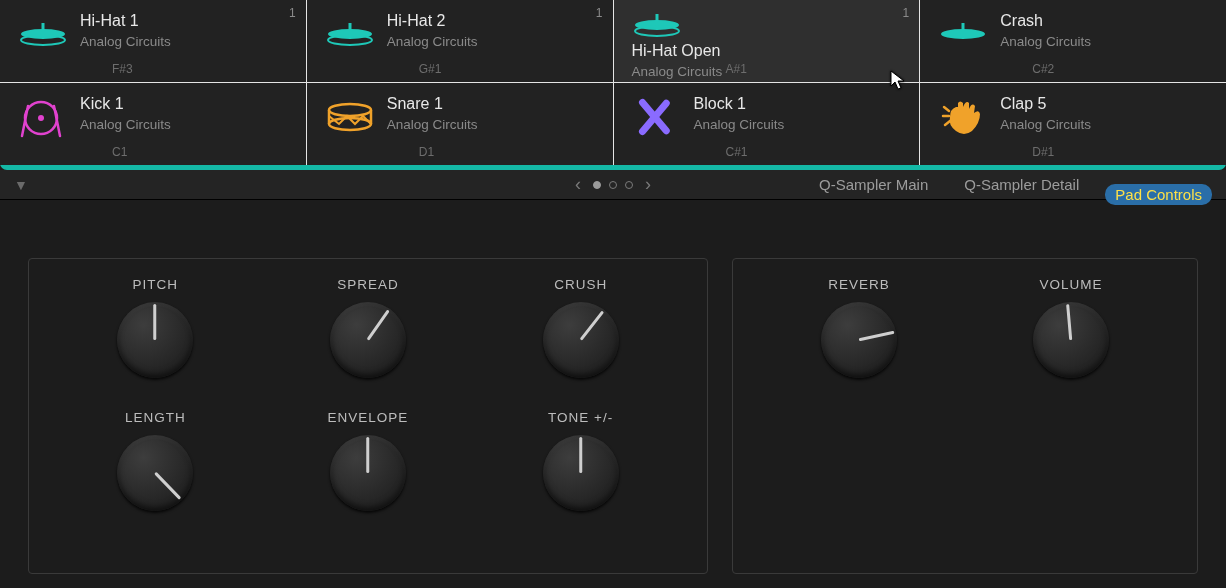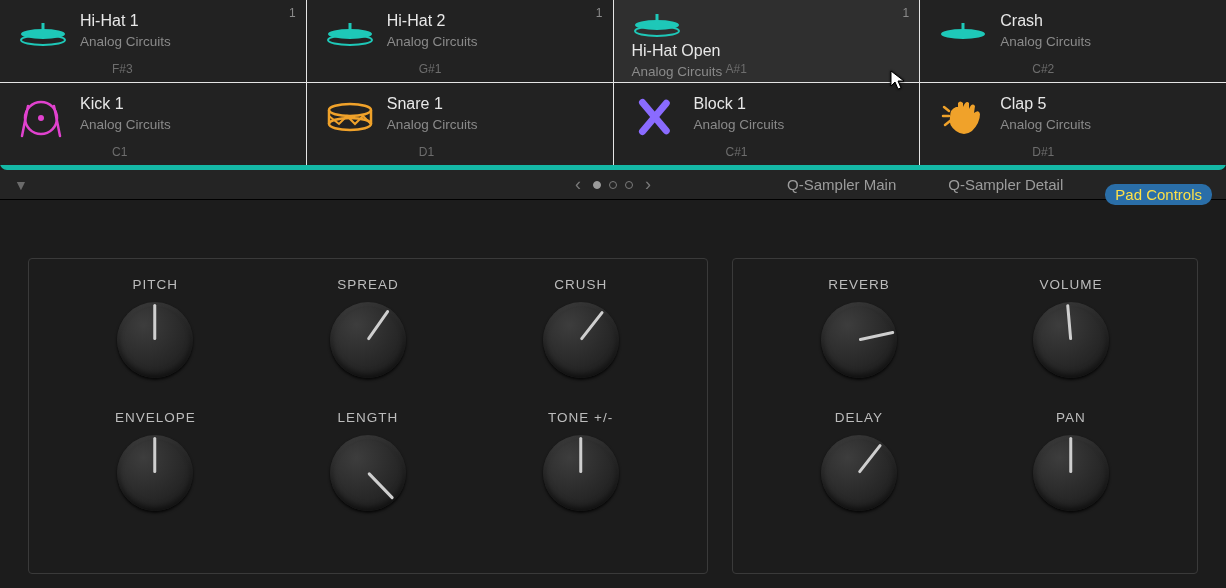--- a/index.html
+++ b/index.html
@@ -15,21 +15,21 @@
   .pad .note  { font-size: 12px; color: #6d6d6d; position:absolute; left:112px; bottom:6px; }
   .pad .sub-idx { position: absolute; top: 6px; right: 10px; font-size: 12px; color: #8a8a8a; }
 
   .nav-bar { height: 30px; background: #242424; display: flex; align-items: center; padding: 0 14px; position: relative; border-bottom: 1px solid #000;}
   .disclosure { color:#6a6a6a; font-size: 14px; cursor:pointer; }
   .pager { position:absolute; left:50%; transform:translateX(-50%); display:flex; align-items:center; gap:12px; color:#7a7a7a; }
   .pager .chev { font-size:18px; cursor:pointer; }
   .pager .dots { display:flex; gap:8px; align-items:center;}
   .pager .dot { width:8px; height:8px; border:1px solid #7a7a7a; border-radius:50%; cursor:pointer;}
   .pager .dot.active { background:#9a9a9a; border-color:#9a9a9a;}
-  .tabs { margin-left:auto; display:flex; gap:32px; align-items:center; font-size:15px; color:#9c9c9c;}
+  .tabs { margin-left:auto; display:flex; gap:16px; align-items:center; font-size:15px; color:#9c9c9c;}
   .tabs .tab { cursor:pointer; padding: 2px 10px; border-radius: 10px;}
   .tabs .tab.active { background:#2a6ea8; color:#fde047;margin-top:20px; }
   
   .panels { display:flex; gap: 24px; padding: 58px 28px 20px 28px; height: calc(588px - 164px - 30px);}
   .panel { border: 1px solid #3a3a3a; border-radius: 4px; flex: 1; display:grid; grid-template-rows: 1fr 1fr; padding: 18px 20px 30px 20px; }
   .panel-left { flex: 0 0 680px; }
   .panel-left .row { display:grid; grid-template-columns: repeat(3, 1fr);}
   .panel-right .row { display:grid; grid-template-columns: repeat(2, 1fr);}
   .knob-cell { display:flex; flex-direction:column; align-items:center; gap:10px;}
   .knob-label { font-size: 13.5px; letter-spacing: 1px; color:#bcbcbc; }
@@ -203,31 +203,31 @@
         <div class="knob-cell">
     <div class="knob-label">CRUSH</div>
     <div class="knob">
       <div class="ring"></div>
       <div class="ind" style="transform: translate(-50%,0) rotate(218deg);"></div>
     </div>
   </div>
       </div>
       <div class="row">
         <div class="knob-cell">
+    <div class="knob-label">LENGTH</div>
+    <div class="knob">
+      <div class="ring"></div>
+      <div class="ind" style="transform: translate(-50%,0) rotate(316deg);"></div>
+    </div>
+  </div>
+        <div class="knob-cell">
     <div class="knob-label">ENVELOPE</div>
     <div class="knob">
       <div class="ring"></div>
       <div class="ind" style="transform: translate(-50%,0) rotate(180deg);"></div>
-    </div>
-  </div>
-        <div class="knob-cell">
-    <div class="knob-label">LENGTH</div>
-    <div class="knob">
-      <div class="ring"></div>
-      <div class="ind" style="transform: translate(-50%,0) rotate(316deg);"></div>
     </div>
   </div>
         <div class="knob-cell">
     <div class="knob-label">TONE +/-</div>
     <div class="knob">
       <div class="ring"></div>
       <div class="ind" style="transform: translate(-50%,0) rotate(180deg);"></div>
     </div>
   </div>
       </div>
@@ -239,36 +239,20 @@
     <div class="knob">
       <div class="ring"></div>
       <div class="ind" style="transform: translate(-50%,0) rotate(258deg);"></div>
     </div>
   </div>
         <div class="knob-cell">
     <div class="knob-label">VOLUME</div>
     <div class="knob">
       <div class="ring"></div>
       <div class="ind" style="transform: translate(-50%,0) rotate(175deg);"></div>
-    </div>
-  </div>
-      </div>
-      <div class="row">
-        <div class="knob-cell">
-    <div class="knob-label">DELAY</div>
-    <div class="knob">
-      <div class="ring"></div>
-      <div class="ind" style="transform: translate(-50%,0) rotate(218deg);"></div>
-    </div>
-  </div>
-        <div class="knob-cell">
-    <div class="knob-label">PAN</div>
-    <div class="knob">
-      <div class="ring"></div>
-      <div class="ind" style="transform: translate(-50%,0) rotate(180deg);"></div>
     </div>
   </div>
       </div>
     </div>
 </div>
 
 <div class="cursor" id="cursor" style="left: 890px; top: 70px;">
   <svg width="16" height="22" viewBox="0 0 16 22">
       <path d="M1 1 L1 16 L5 12 L8 19 L11 18 L8 11 L14 11 Z" fill="#fff" stroke="#000" stroke-width="1"></path>
     </svg>

